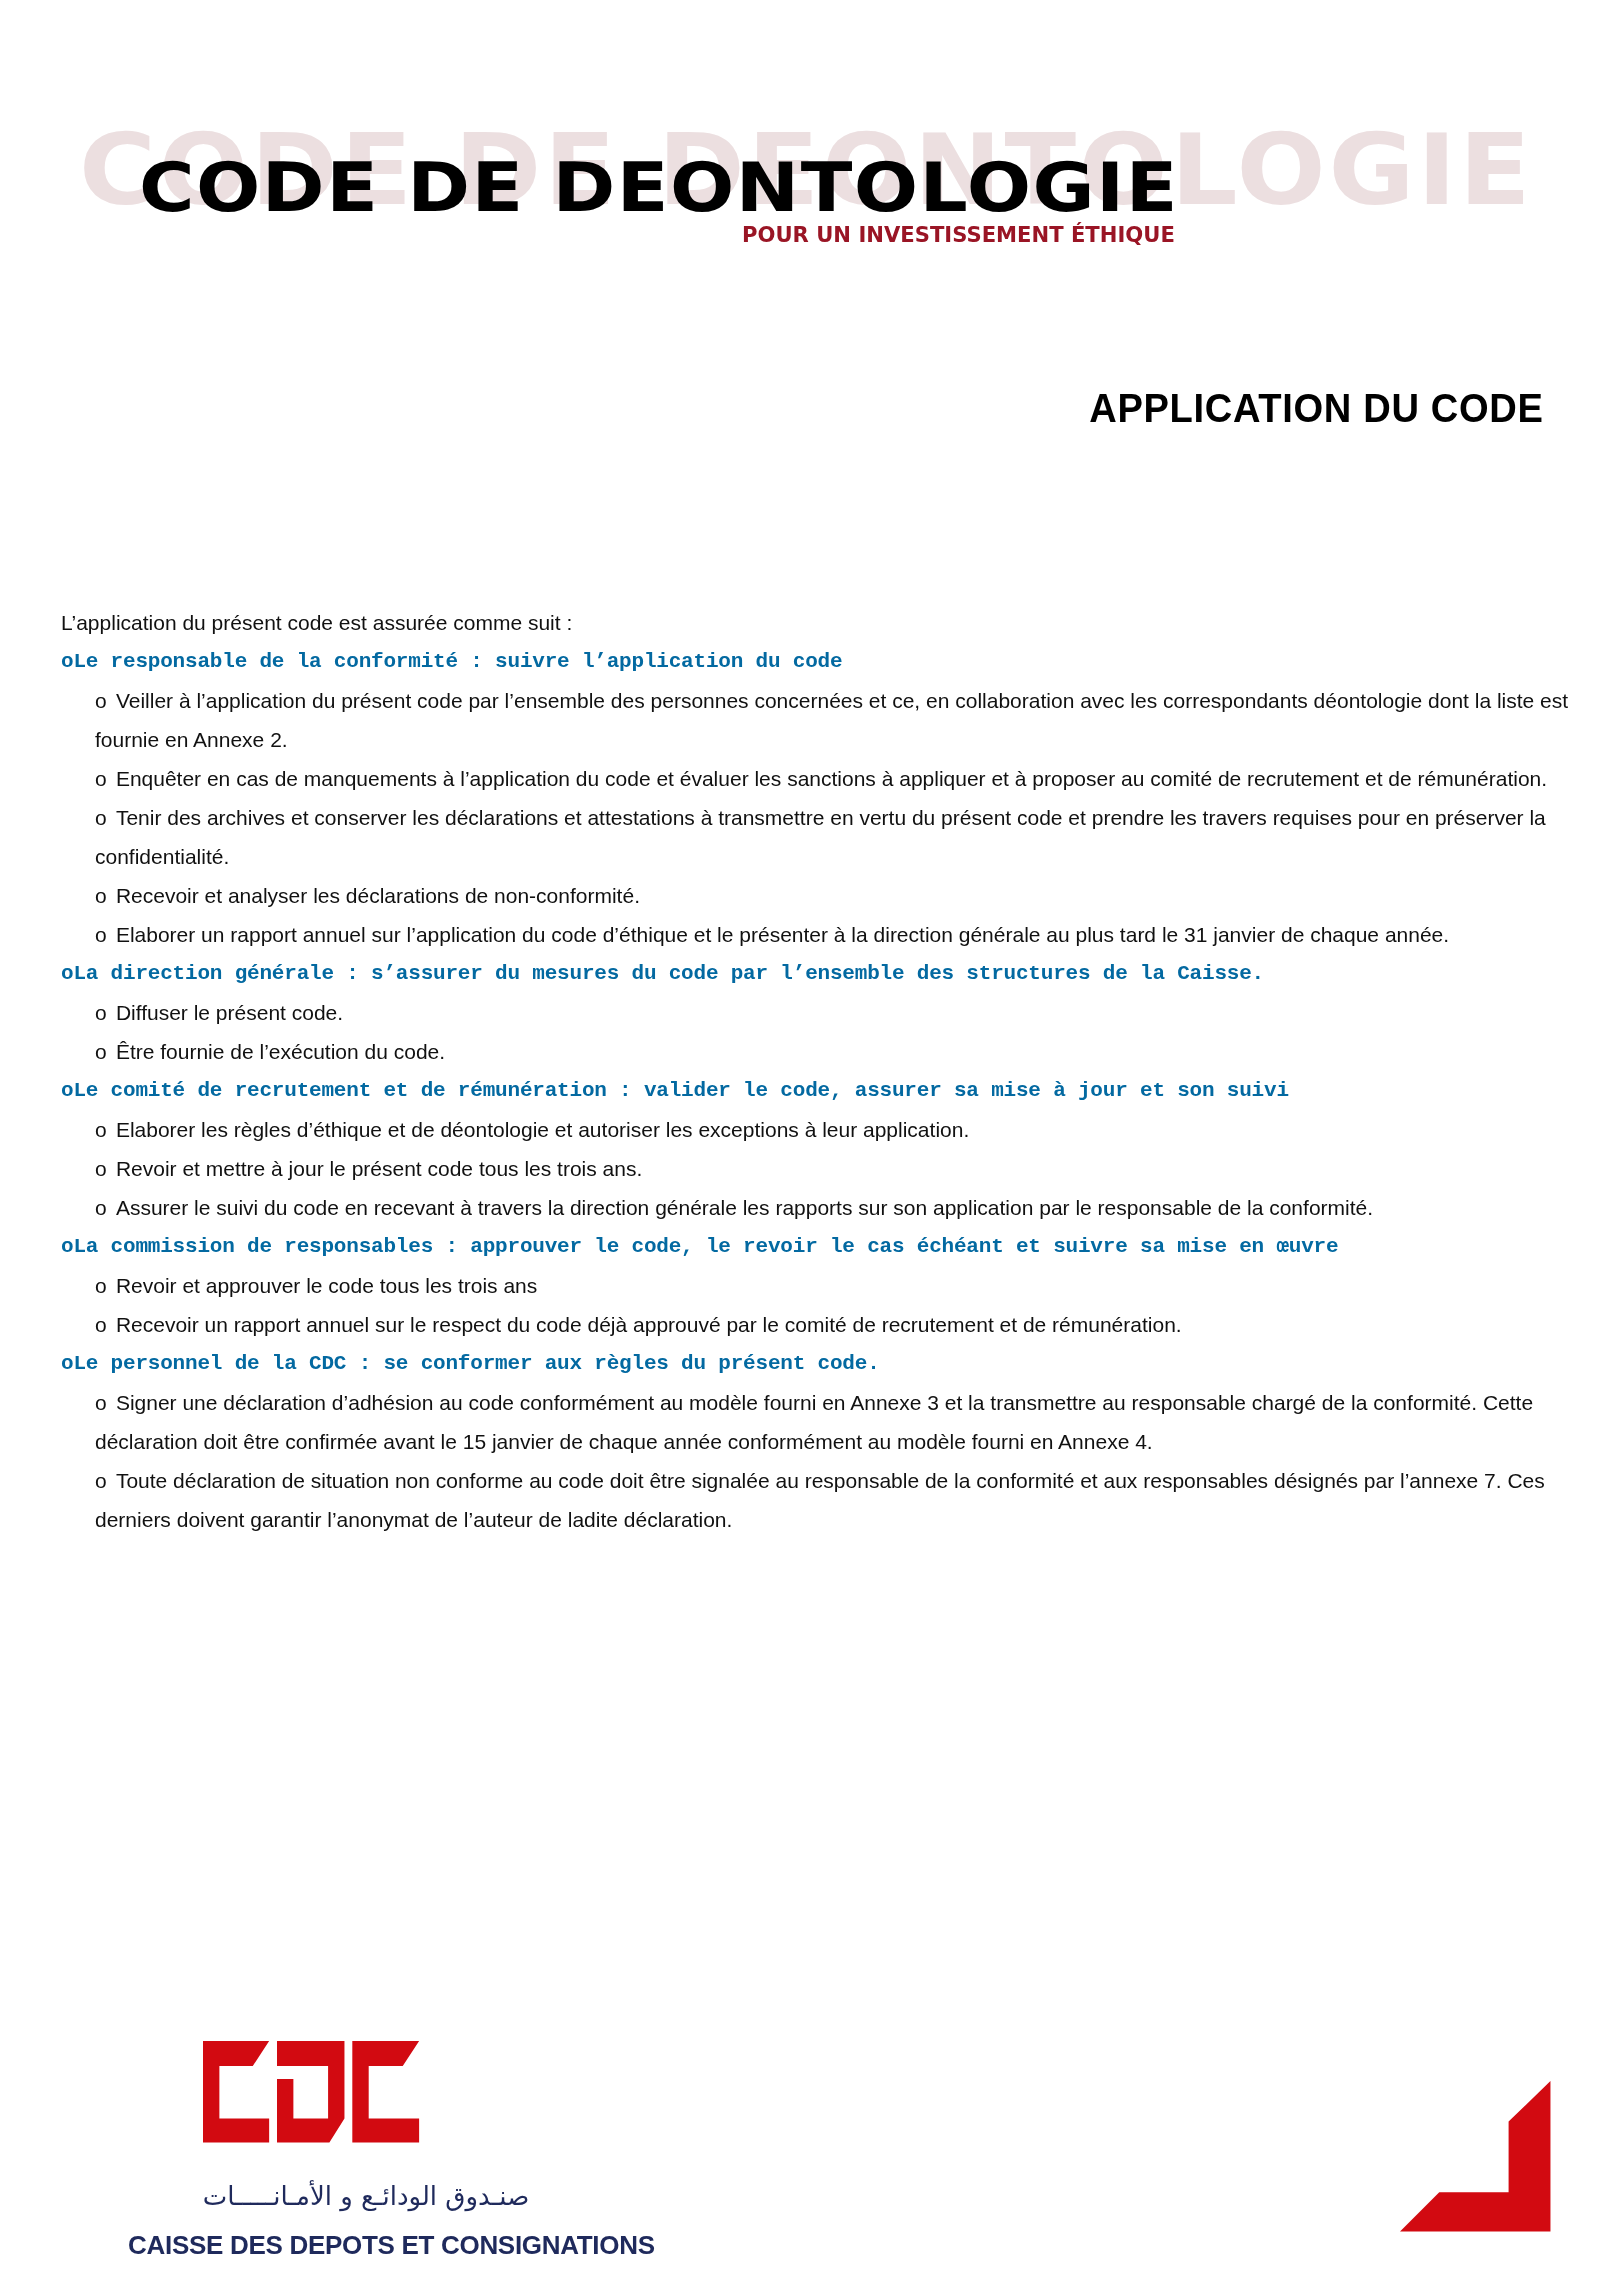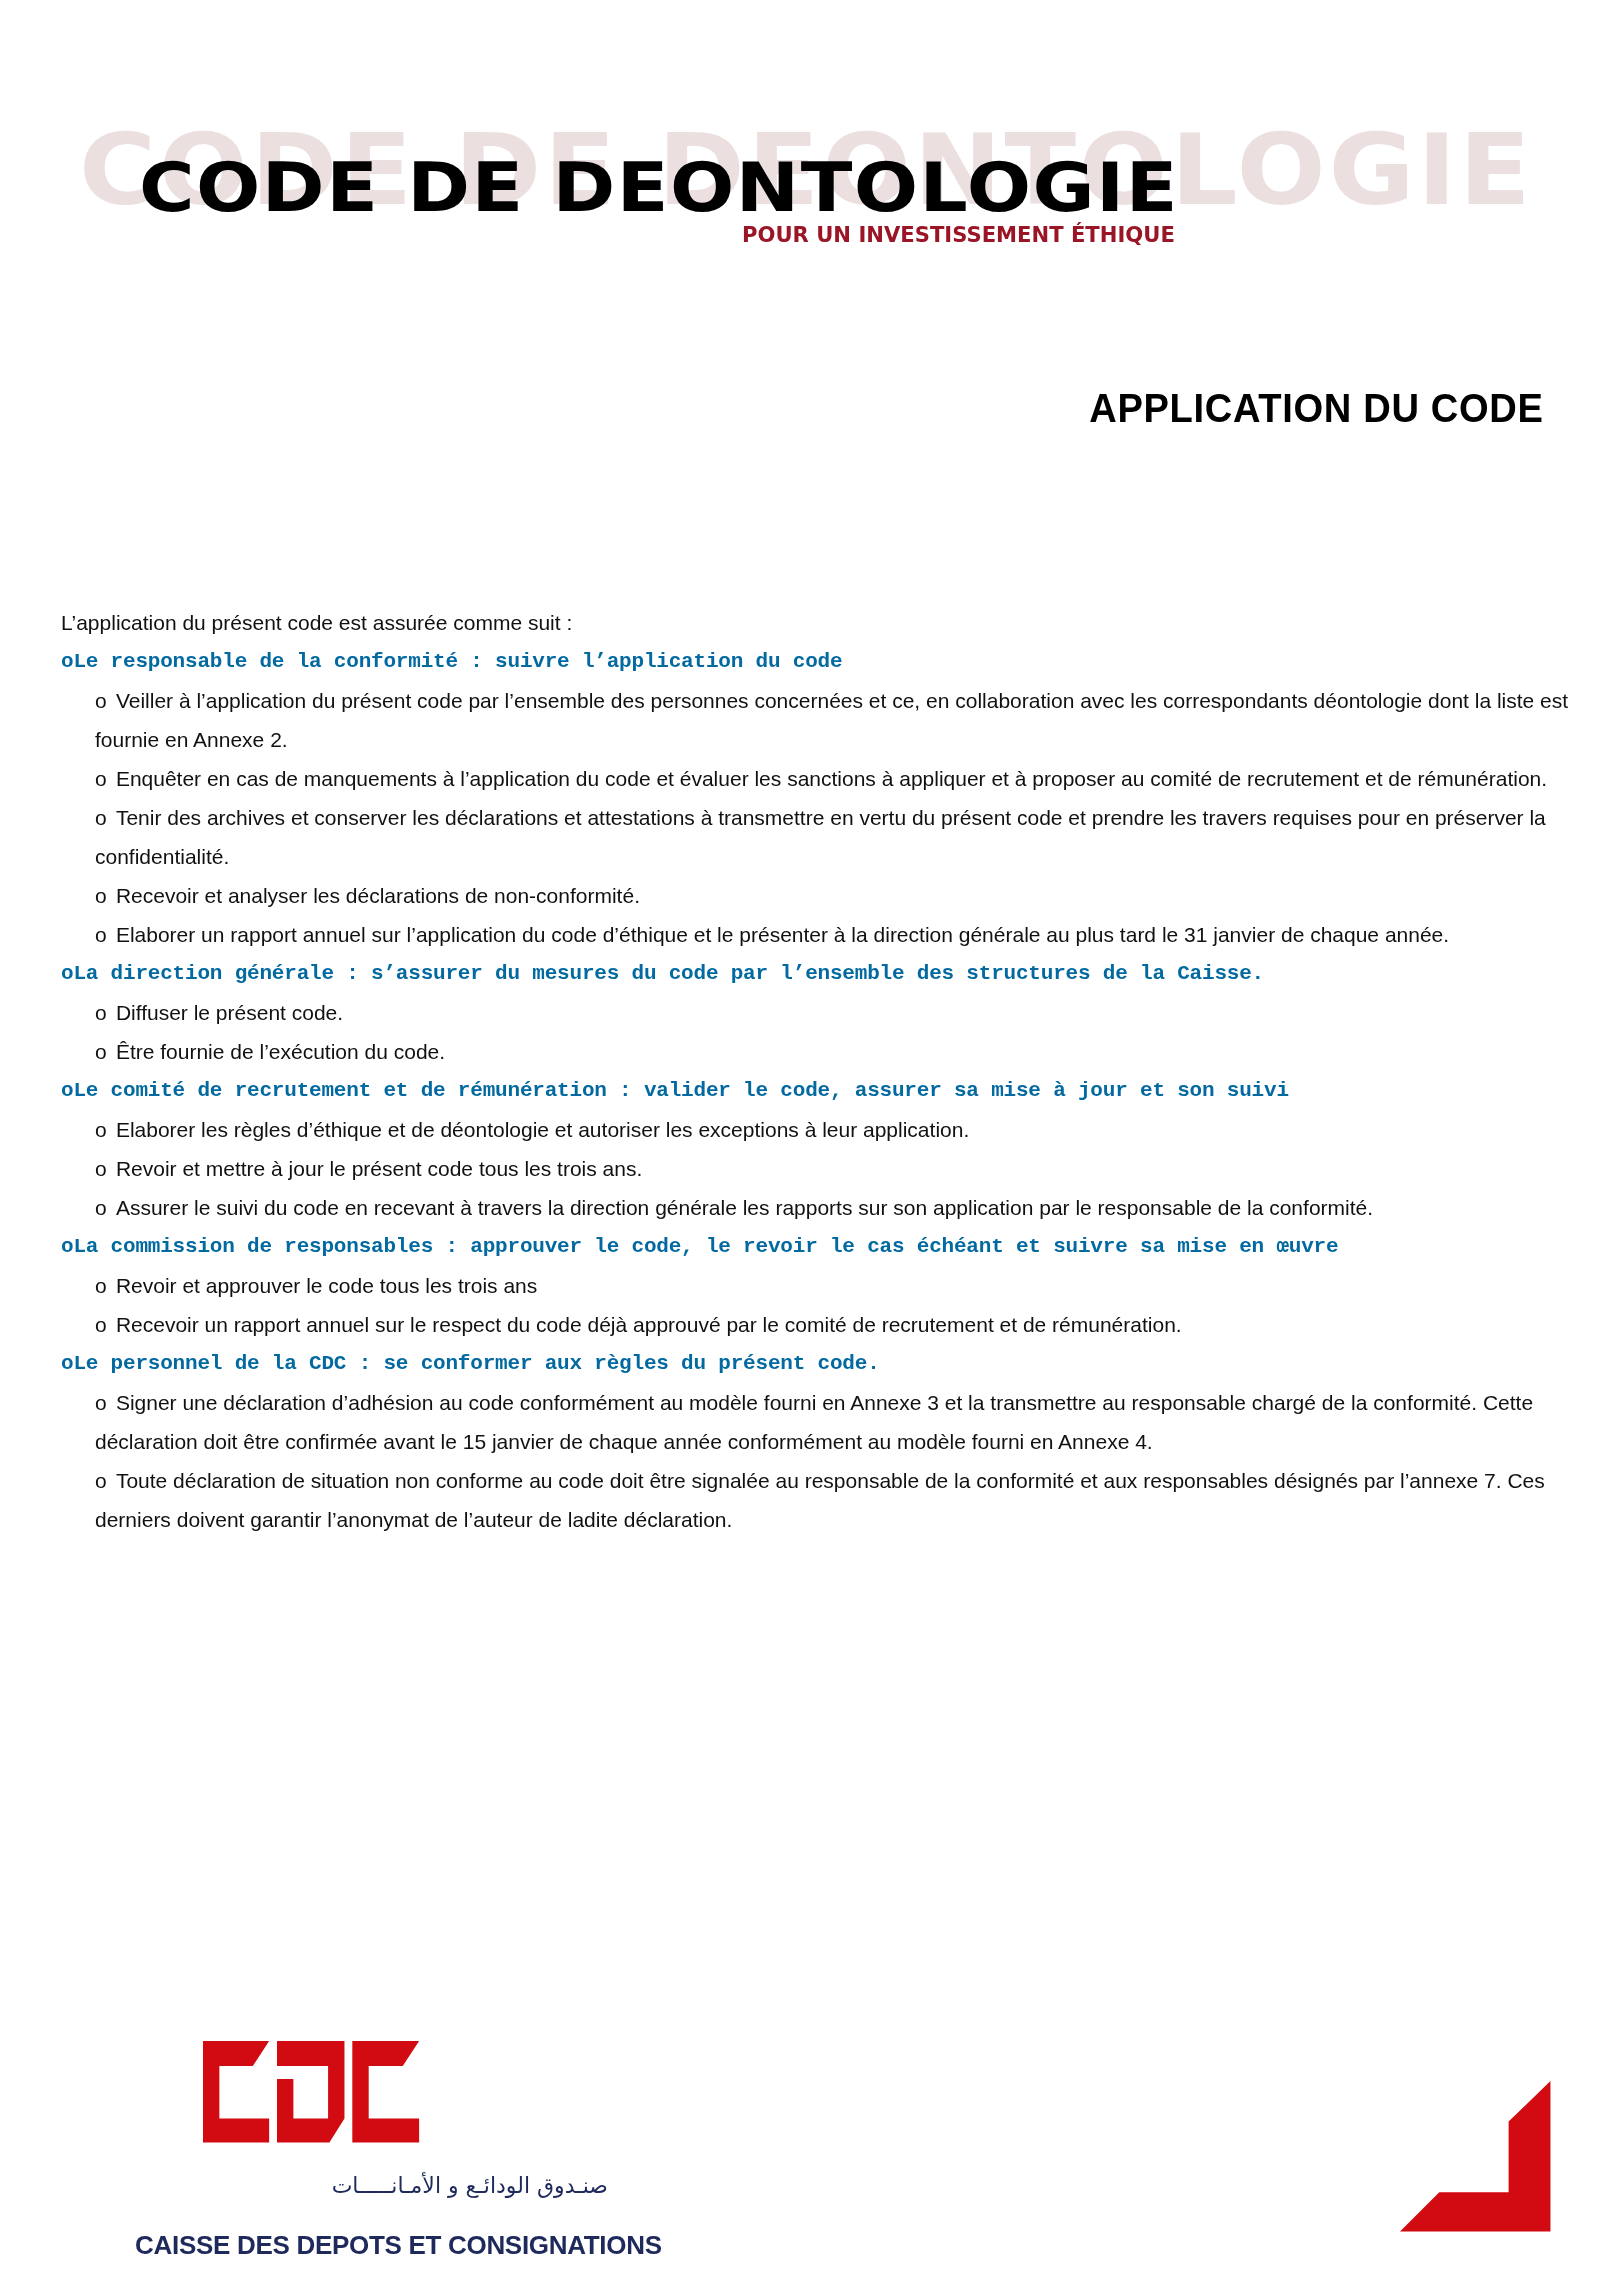--- a/index.html
+++ b/index.html
@@ -40,25 +40,25 @@
   .content p { margin: 0; }
   .intro { }
   .role { color: #0369a1; font-weight: bold; letter-spacing: -0.2px; font-family: Liberation Mono, monospace; }
   .role .bullet { font-weight: bold; }
   .task { padding-left: 34px; }
   .task .bullet { margin-right: 9.2px; }
 
   .footer-logo { position: absolute; left: 124px; top: 2015px; width: 497px; height: 209px; }
   .cdc-mark { position: absolute; left: 79px; top: 26px; }
   .arabic-name {
-    position: absolute; left: 0; top: 160px; width: 484px; 
-    font-family: "DejaVu Sans", sans-serif; font-size: 22px; color: #1f2a5c; direction: rtl; line-height: 1;
+    position: absolute; left: 0; top: 168px; width: 484px; text-align: center;
+    font-family: "DejaVu Sans", sans-serif; font-size: 26px; color: #1f2a5c; direction: rtl; line-height: 1;
   }
   .french-name {
-    position: absolute; left: 11px; top: 217px;
+    position: absolute; left: 4px; top: 217px;
     font-family: "Liberation Sans", sans-serif; font-weight: bold; font-size: 26px;
     color: #1f2a5c; white-space: nowrap; line-height: 1; letter-spacing: -0.3px;
   }
   .corner-mark { position: absolute; left: 1400px; top: 2081px; }
 </style>
 </head>
 <body>
 
 <div class="header">
   <div class="title-ghost">CODE DE DEONTOLOGIE</div>

